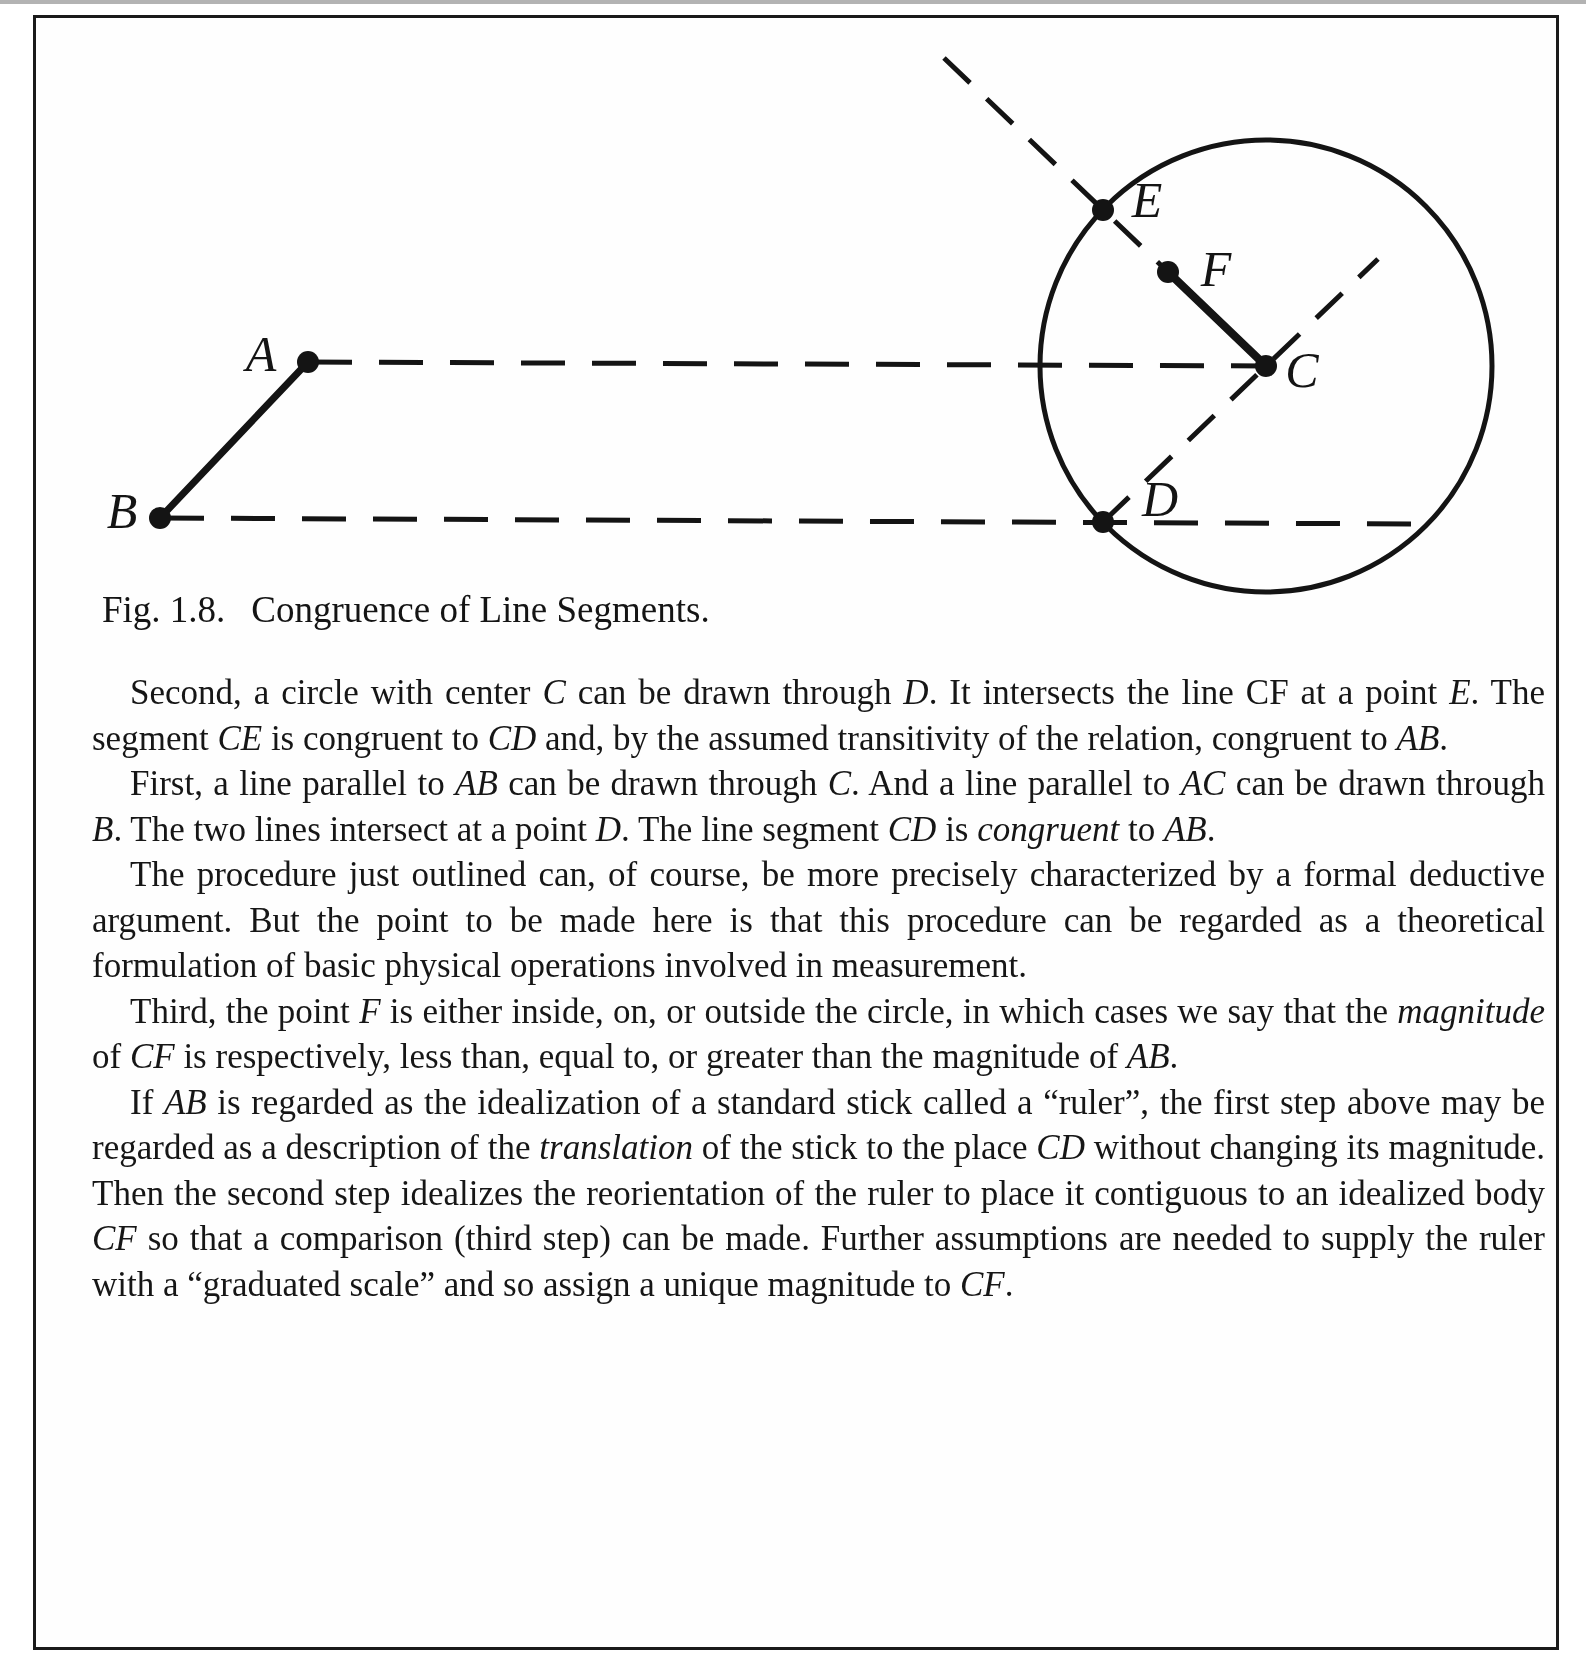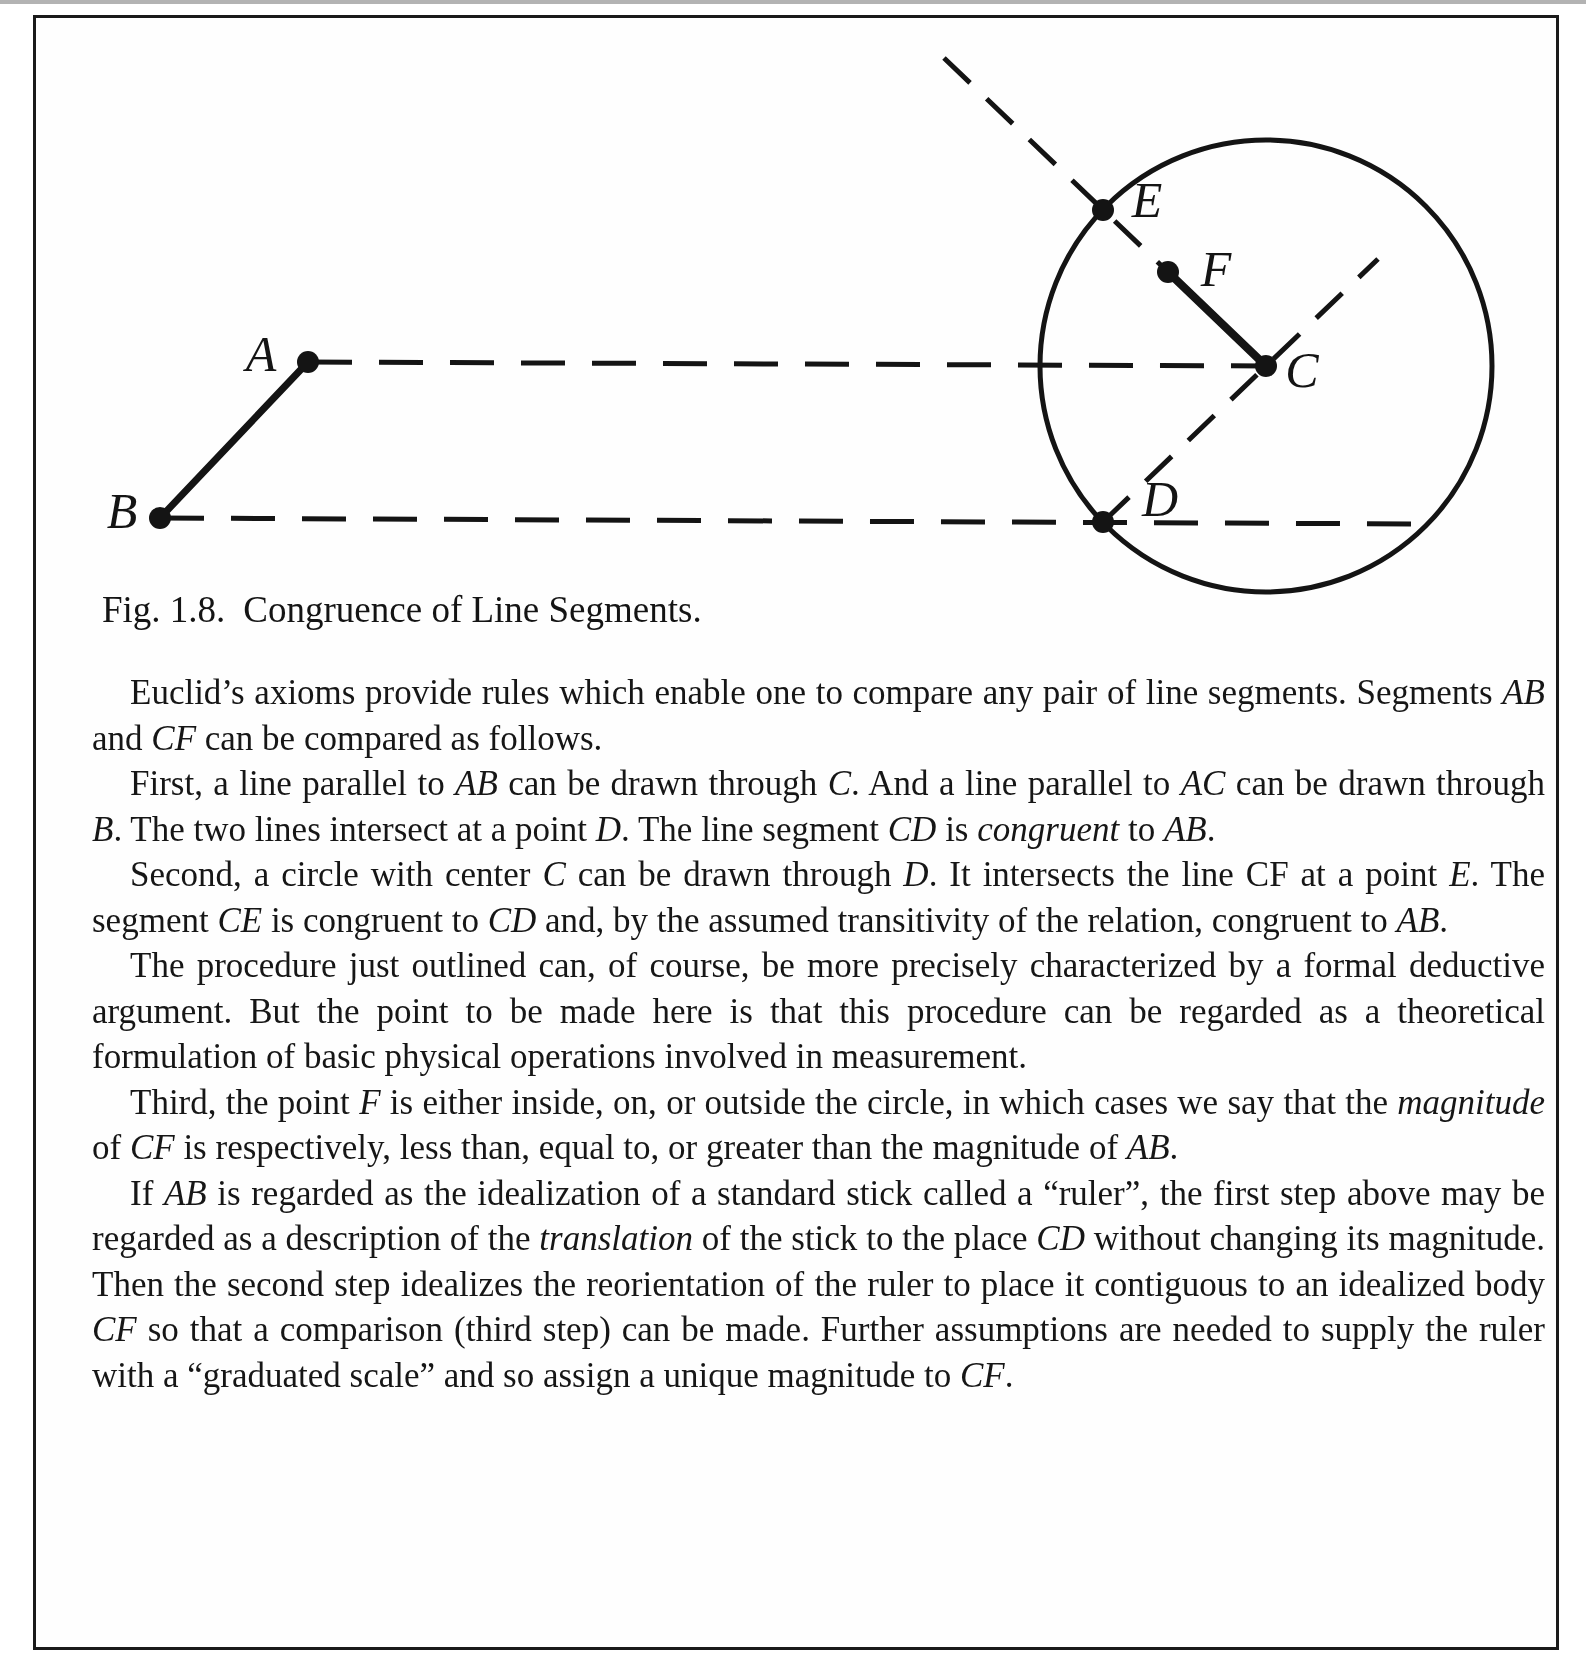--- a/index.html
+++ b/index.html
@@ -36,21 +36,21 @@
   }
   .figure-caption {
     position: absolute;
     left: 102px; top: 588px;
     font-size: 37px;
     line-height: 44px;
     white-space: nowrap;
     color: #141414;
   }
   .figure-caption .cap-title {
-    margin-left: 18px;
+    margin-left: 26px;
   }
   .body-text {
     position: absolute;
     left: 92px; top: 670px;
     width: 1453px;
     font-size: 35px;
     line-height: 45.5px;
     text-align: justify;
     color: #161616;
   }
@@ -90,19 +90,18 @@
     <text x="1147" y="200" text-anchor="middle" dominant-baseline="central" font-size="50" font-style="italic" font-family="&quot;Liberation Serif&quot;, &quot;DejaVu Serif&quot;, serif" fill="#141414">E</text>
     <circle cx="1168" cy="272" r="11" fill="#141414"></circle>
     <text x="1216" y="269" text-anchor="middle" dominant-baseline="central" font-size="50" font-style="italic" font-family="&quot;Liberation Serif&quot;, &quot;DejaVu Serif&quot;, serif" fill="#141414">F</text>
   </svg>
 
 <div class="figure-caption">
   <span class="cap-label">Fig. 1.8.</span><span class="cap-title">Congruence of Line Segments.</span>
 </div>
 
 <div class="body-text">
-  <p><span>Euclid’s axioms provide rules which enable one to compare any pair of line segments. Segments </span><i>AB</i><span> and </span><i>CF</i><span> can be compared as follows.</span></p>
+  <p><span>Second, a circle with center </span><i>C</i><span> can be drawn through </span><i>D</i><span>. It intersects the line CF at a point </span><i>E</i><span>. The segment </span><i>CE</i><span> is congruent to </span><i>CD</i><span> and, by the assumed transitivity of the relation, congruent to </span><i>AB</i><span>.</span></p>
   <p><span>First, a line parallel to </span><i>AB</i><span> can be drawn through </span><i>C</i><span>. And a line parallel to </span><i>AC</i><span> can be drawn through </span><i>B</i><span>. The two lines intersect at a point </span><i>D</i><span>. The line segment </span><i>CD</i><span> is </span><i>congruent</i><span> to </span><i>AB</i><span>.</span></p>
-  <p><span>Second, a circle with center </span><i>C</i><span> can be drawn through </span><i>D</i><span>. It intersects the line CF at a point </span><i>E</i><span>. The segment </span><i>CE</i><span> is congruent to </span><i>CD</i><span> and, by the assumed transitivity of the relation, congruent to </span><i>AB</i><span>.</span></p>
   <p><span>The procedure just outlined can, of course, be more precisely characterized by a formal deductive argument. But the point to be made here is that this procedure can be regarded as a theoretical formulation of basic physical operations involved in measurement.</span></p>
   <p><span>Third, the point </span><i>F</i><span> is either inside, on, or outside the circle, in which cases we say that the </span><i>magnitude</i><span> of </span><i>CF</i><span> is respectively, less than, equal to, or greater than the magnitude of </span><i>AB</i><span>.</span></p>
   <p><span>If </span><i>AB</i><span> is regarded as the idealization of a standard stick called a “ruler”, the first step above may be regarded as a description of the </span><i>translation</i><span> of the stick to the place </span><i>CD</i><span> without changing its magnitude. Then the second step idealizes the reorientation of the ruler to place it contiguous to an idealized body </span><i>CF</i><span> so that a comparison (third step) can be made. Further assumptions are needed to supply the ruler with a “graduated scale” and so assign a unique magnitude to </span><i>CF</i><span>.</span></p>
 </div>
 
 </body></html>

